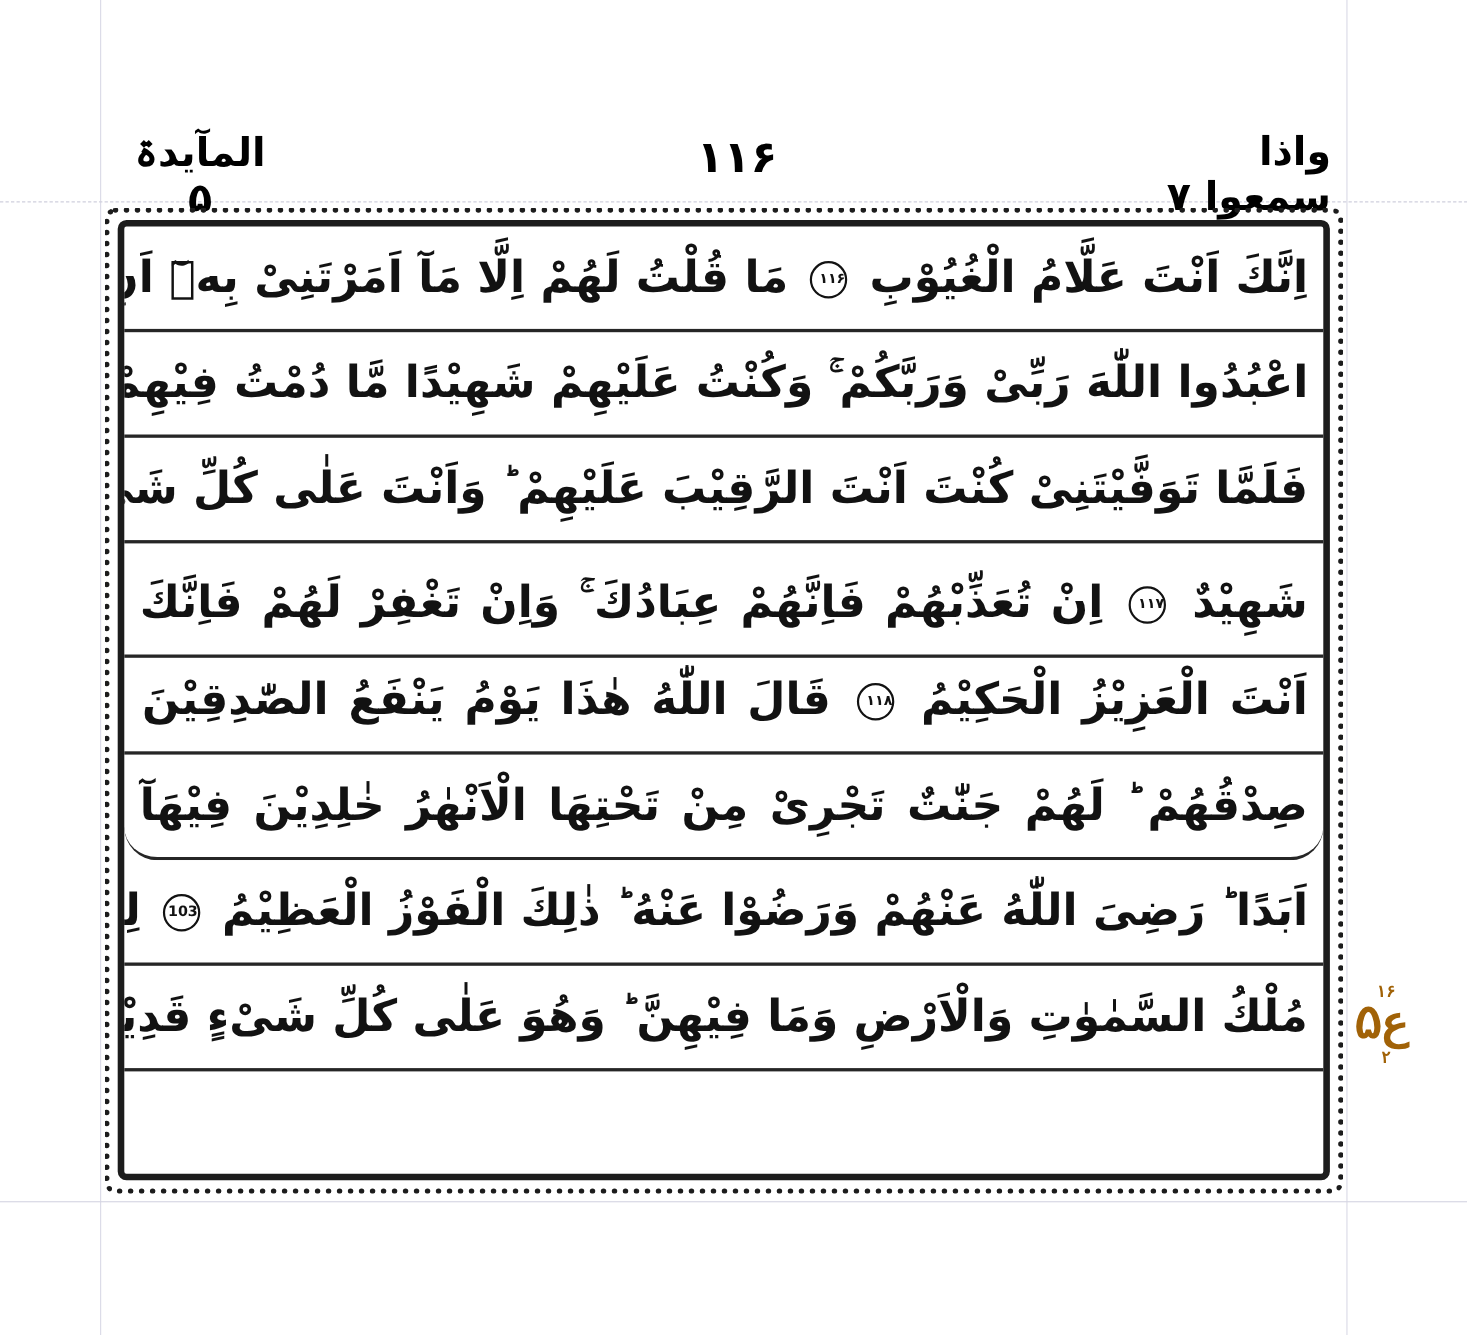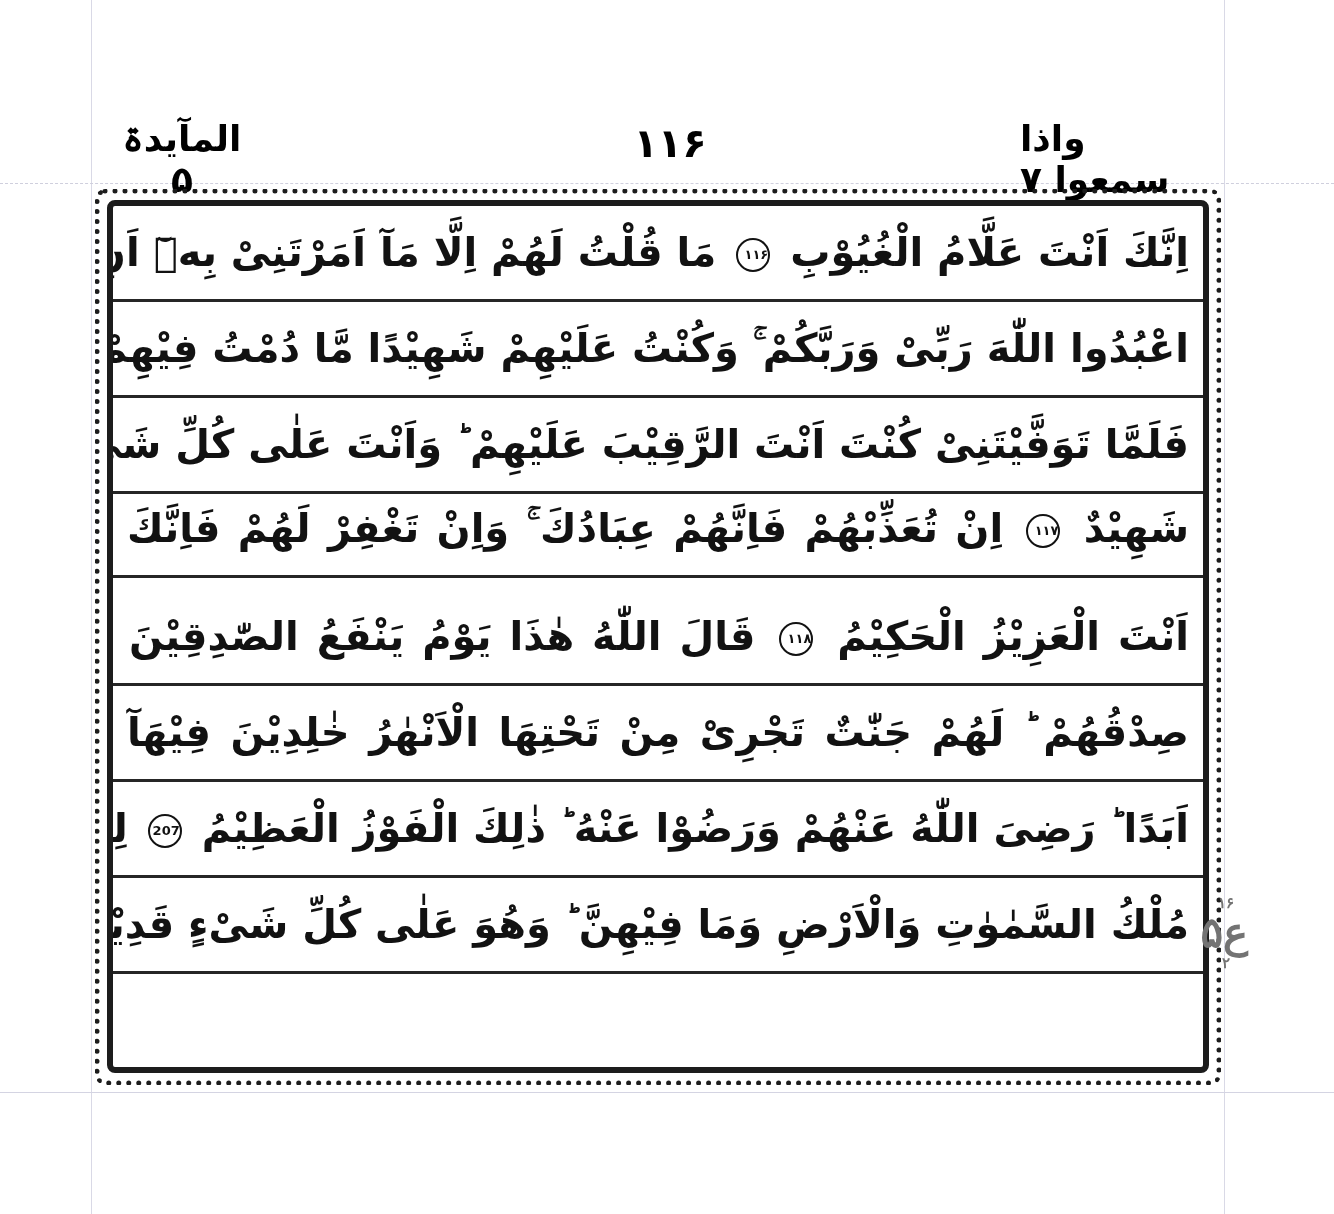--- a/index.html
+++ b/index.html
@@ -10,21 +10,21 @@
   }
   
   .guide-v { position: absolute; top: 0; bottom: 0; width: 1px; background: #d9d9e6; }
   .guide-h { position: absolute; left: 0; right: 0; height: 1px; background: #d4d4e2; }
   .guide-h.dotted { background: none; border-top: 1px dashed #cfcfdd; }
 
   
   .hdr { position: absolute; top: 118px; font-family: "DejaVu Sans", sans-serif; color: #000000; direction: rtl; }
   .hdr-surah { left: 112px; width: 140px; text-align: center; font-size: 36px; font-weight: bold; }
   .hdr-page  { left: 560px; width: 220px; text-align: center; font-size: 40px; font-weight: bold; top: 120px; }
-  .hdr-juz   { left: 1020px; width: 190px; text-align: left; font-size: 36px; font-weight: bold; }
+  .hdr-juz   { left: 1020px; width: 190px; text-align: right; font-size: 36px; font-weight: bold; }
 
   
   .frame-outer {
     position: absolute; left: 95px; top: 189px; width: 1126px; height: 896px;
     box-sizing: border-box; border-radius: 10px;
     border: 5px dotted #1c1c1c;
   }
   .frame-inner {
     position: absolute; left: 107px; top: 200px; width: 1102px; height: 873px;
     box-sizing: border-box; border: 6px solid #1c1c1c; border-radius: 8px;
@@ -40,22 +40,22 @@
     color: #121212;
   }
   .ayah-mark {
     display: inline-block; width: 30px; height: 30px; border: 2px solid #121212; border-radius: 50%;
     font-size: 13px; line-height: 30px; text-align: center; vertical-align: middle; font-weight: bold;
     direction: rtl; margin: 0 6px;
   }
 
   
   .ruku {
-    position: absolute; left: 1204px; top: 895px; width: 44px; text-align: center;
-    font-family: Liberation Serif, serif; color: #737373; direction: rtl;
+    position: absolute; left: 1238px; top: 895px; width: 44px; text-align: center;
+    font-family: Liberation Mono, monospace; color: #a16207; direction: rtl;
   }
   .ruku .top, .ruku .bot { font-size: 15px; font-weight: bold; line-height: 16px; display: block; }
   .ruku .mid { font-size: 42px; font-weight: bold; line-height: 44px; display: block; }
 </style>
 </head>
 <body>
 
 <div class="guide-v" style="left:91px;"></div>
 <div class="guide-v" style="left:1224px;"></div>
 <div class="guide-h dotted" style="top:183px;"></div>
@@ -72,36 +72,36 @@
       <span>اِنَّكَ اَنْتَ عَلَّامُ الْغُيُوْبِ</span>
       <span class="ayah-mark">۱۱۶</span>
       <span>مَا قُلْتُ لَهُمْ اِلَّا مَآ اَمَرْتَنِیْ بِهٖٓ اَنِ</span>
     </div>
     <div class="line" style="top:96px;">
       <span>اعْبُدُوا اللّٰهَ رَبِّیْ وَرَبَّكُمْ ۚ وَكُنْتُ عَلَيْهِمْ شَهِيْدًا مَّا دُمْتُ فِيْهِمْ ۚ</span>
     </div>
     <div class="line" style="top:192px;">
       <span>فَلَمَّا تَوَفَّيْتَنِیْ كُنْتَ اَنْتَ الرَّقِيْبَ عَلَيْهِمْ ؕ وَاَنْتَ عَلٰی كُلِّ شَیْءٍ</span>
     </div>
-    <div class="line" style="top:276px;">
+    <div class="line" style="top:296px;">
       <span>شَهِيْدٌ</span>
       <span class="ayah-mark">۱۱۷</span>
       <span>اِنْ تُعَذِّبْهُمْ فَاِنَّهُمْ عِبَادُكَ ۚ وَاِنْ تَغْفِرْ لَهُمْ فَاِنَّكَ</span>
     </div>
     <div class="line" style="top:384px;padding-left:16px;">
       <span>اَنْتَ الْعَزِيْزُ الْحَكِيْمُ</span>
       <span class="ayah-mark">۱۱۸</span>
       <span>قَالَ اللّٰهُ هٰذَا يَوْمُ يَنْفَعُ الصّٰدِقِيْنَ</span>
     </div>
-    <div class="line" style="top:480px;">
+    <div class="line" style="top:480px;border-radius:30px;">
       <span>صِدْقُهُمْ ؕ لَهُمْ جَنّٰتٌ تَجْرِیْ مِنْ تَحْتِهَا الْاَنْهٰرُ خٰلِدِيْنَ فِيْهَآ</span>
     </div>
     <div class="line" style="top:576px;">
       <span>اَبَدًا ؕ رَضِیَ اللّٰهُ عَنْهُمْ وَرَضُوْا عَنْهُ ؕ ذٰلِكَ الْفَوْزُ الْعَظِيْمُ</span>
-      <span class="ayah-mark">207</span>
+      <span class="ayah-mark">103</span>
       <span>لِلّٰهِ</span>
     </div>
     <div class="line" style="top:672px;">
       <span>مُلْكُ السَّمٰوٰتِ وَالْاَرْضِ وَمَا فِيْهِنَّ ؕ وَهُوَ عَلٰی كُلِّ شَیْءٍ قَدِيْرٌ</span>
       
       
     </div>
   </div>
 </div>
 

